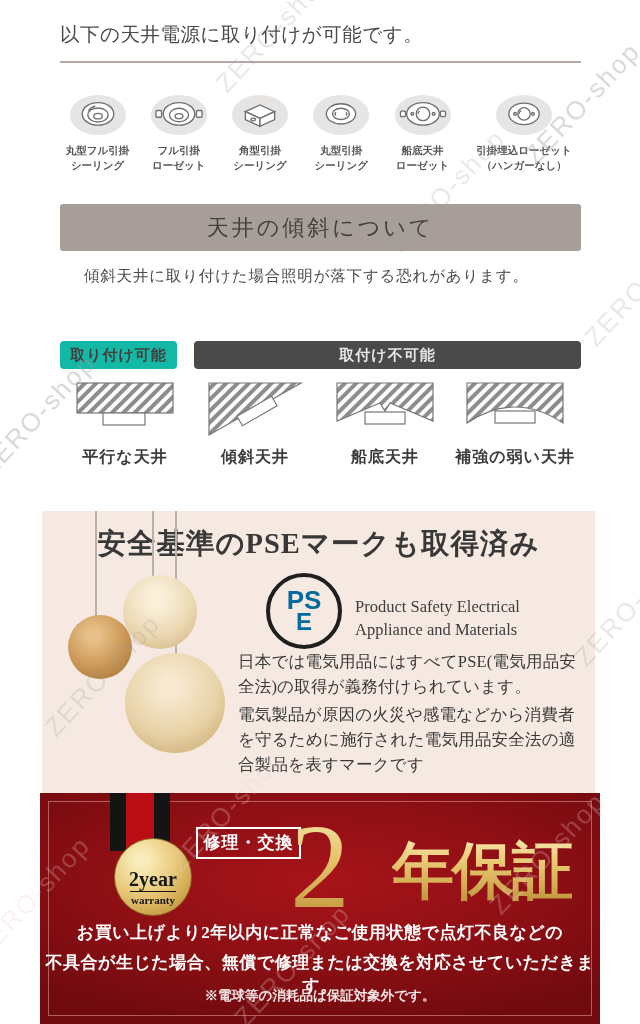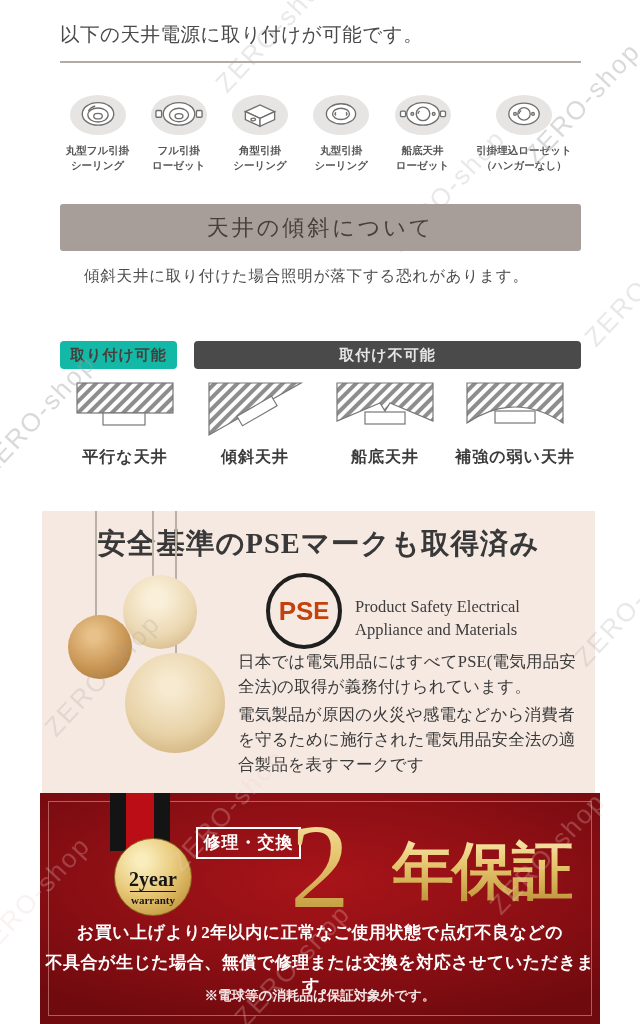--- a/index.html
+++ b/index.html
@@ -44,21 +44,21 @@
   .pse-title{position:absolute;left:0;top:14px;width:100%;text-align:center;font-size:28.5px;font-weight:600;color:#383838;letter-spacing:1px;}
   .cord{position:absolute;width:2px;background:#b9b0a6;}
   .cord1{left:53px;top:0;height:106px;}
   .cord2{left:110px;top:0;height:66px;}
   .cord3{left:133px;top:0;height:144px;}
   .ball{position:absolute;border-radius:50%;}
   .ball2{left:81px;top:64px;width:74px;height:74px;background:radial-gradient(circle at 45% 32%, #faf0da 12%, #ecd9b4 55%, #d2b583 92%);}
   .ball1{left:26px;top:104px;width:64px;height:64px;background:radial-gradient(circle at 40% 32%, #e7c189 10%, #cf9d5d 48%, #ad7836 88%);}
   .ball3{left:83px;top:142px;width:100px;height:100px;background:radial-gradient(circle at 45% 33%, #f7ead0 10%, #e8d3a8 55%, #cdab73 92%);}
   .pse-mark{position:absolute;left:224px;top:62px;width:68px;height:68px;border:4px solid #1f1f1f;border-radius:50%;
-      display:flex;flex-direction:row;align-items:center;justify-content:center;color:#c2410c;background:transparent;}
+      display:flex;flex-direction:column;align-items:center;justify-content:center;color:#0369a1;background:transparent;}
   .pse-mark .ps{font-size:26px;font-weight:700;line-height:.85;letter-spacing:0;}
   .pse-mark .e{font-size:24px;font-weight:700;line-height:.9;}
   .pse-en{position:absolute;left:313px;top:84px;font-size:16.5px;color:#3d3d3d;line-height:1.4;}
   .pse-para{position:absolute;font-size:16.5px;color:#3a3a3a;line-height:1.5;letter-spacing:.2px;}
   .pse-para1{left:196px;top:139px;width:350px;}
   .pse-para2{left:196px;top:192px;width:352px;}
 
   
   .warranty{position:absolute;left:40px;top:793px;width:560px;height:231px;
       background:radial-gradient(ellipse 75% 65% at 50% 38%, #a81419 0%, #8c0f14 55%, #6f0a0e 100%);}

